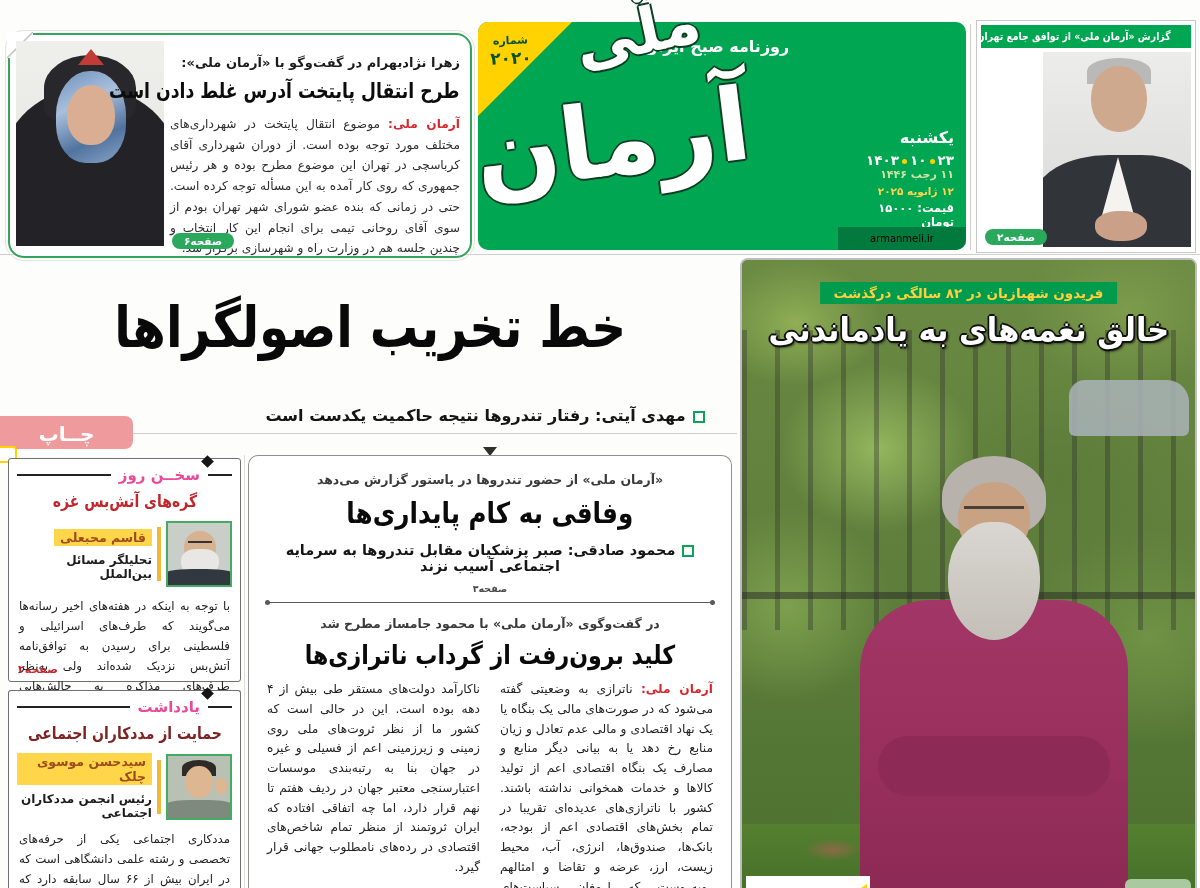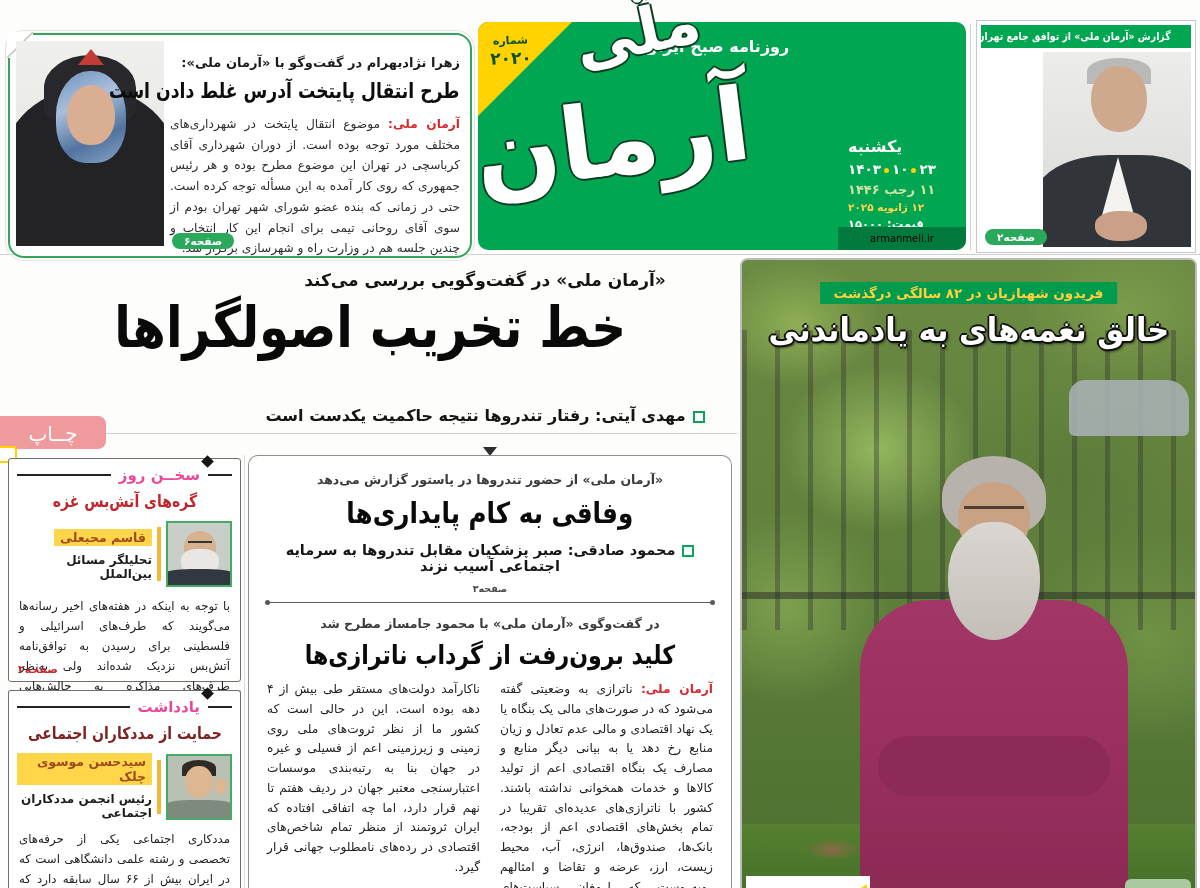--- a/index.html
+++ b/index.html
@@ -36,24 +36,24 @@
   #masthead{left:478px;top:22px;width:488px;height:228px;background:#00a651;border-radius:10px;}
   #mh-corner{left:0;top:0;width:94px;height:94px;background:#ffd200;clip-path:polygon(0 0,100% 0,0 100%);
              border-top-left-radius:10px;}
   #mh-issue{left:12px;top:12px;text-align:center;color:#09512b;transform:rotate(-2deg);}
   #mh-issue .lbl{font-size:11px;font-weight:bold;}
   #mh-issue .num{font-size:17px;font-weight:bold;margin-top:1px;}
   #mh-tagline{left:166px;top:15px;color:#fff;font-size:16px;font-weight:bold;direction:rtl;}
   .logo-stroke{color:#fff;font-weight:bold;text-shadow:-2px 0 0 #0d3d22,2px 0 0 #0d3d22,0 -2px 0 #0d3d22,0 2px 0 #0d3d22,-1px -1px 0 #0d3d22,1px 1px 0 #0d3d22;}
   #logo-melli{left:96px;top:-26px;font-size:62px;transform:rotate(-12deg);}
   #logo-arman{left:-4px;top:60px;font-size:100px;transform:rotate(-7deg);letter-spacing:2px;}
-  #mh-dates{right:12px;top:115px;width:106px;text-align:left;direction:rtl;color:#fff;}
+  #mh-dates{right:12px;top:106px;width:106px;text-align:right;direction:rtl;color:#fff;}
   .mh-weekday{font-size:16px;font-weight:bold;}
   .mh-shamsi{margin-top:5px;font-size:13.5px;font-weight:bold;}
-  .mh-hijri{margin-top:5px;font-size:13px;color:#cfe3a6;font-weight:bold;}
+  .mh-hijri{font-size:11px;color:#cfe3a6;font-weight:bold;}
   .mh-greg{margin-top:4px;font-size:10.5px;color:#ffd34d;font-weight:bold;}
   .mh-price{margin-top:4px;font-size:11.5px;font-weight:bold;}
   #mh-site{right:0;bottom:0;width:128px;height:23px;background:#027a3e;border-radius:0 0 10px 0;
            color:#000000;font-size:10px;line-height:23px;text-align:center;direction:ltr;}
   
   #pz-box{left:976px;top:20px;width:220px;height:233px;border:1px solid #c8c8c8;background:#fff;box-sizing:border-box;padding:4px;}
   #pz-strip{height:23px;background:#00a651;color:#fff;font-size:11px;font-weight:bold;line-height:23px;
             text-align:center;overflow:hidden;direction:rtl;}
   #pz-area{position:relative;height:199px;}
   #pz-photo{position:absolute;right:0;top:4px;width:148px;height:195px;overflow:hidden;
@@ -66,22 +66,22 @@
   #pz-headline{position:absolute;left:2px;top:32px;width:92px;direction:rtl;text-align:right;color:#0b0b0b;}
   #pz-headline div{font-size:20px;font-weight:bold;line-height:1.95;}
   #pz-badge{position:absolute;left:4px;bottom:2px;}
   
   #lead-kicker{left:245px;top:270px;width:480px;text-align:center;font-size:17px;font-weight:bold;color:#141414;direction:rtl;}
   #lead-headline{left:10px;top:294px;width:720px;text-align:center;font-size:57px;font-weight:bold;color:#090909;direction:rtl;}
   #lead-sub{left:245px;top:406px;width:480px;text-align:center;font-size:16px;font-weight:bold;color:#151515;direction:rtl;}
   #lead-rule{left:0;top:433px;width:737px;height:1px;}
   #ptr-tri{left:483px;top:447px;width:0;height:0;border-left:7px solid transparent;border-right:7px solid transparent;border-top:9px solid #2f2f2f;}
   
-  #side-banner{left:0;top:416px;width:106px;height:33px;background:#ef9b9d;border-radius:0 8px 8px 0;
-               color:#fff;font-weight:normal;font-size:20px;text-align:center;line-height:36px;overflow:hidden;direction:rtl;}
+  #side-banner{left:0;top:416px;width:133px;height:33px;background:#ef9b9d;border-radius:0 8px 8px 0;
+               color:#fff;font-weight:bold;font-size:20px;text-align:center;line-height:36px;overflow:hidden;direction:rtl;}
   #side-chip{left:0;top:446px;width:15px;height:13px;background:#fff;border:2px solid #ffd200;border-left:none;border-radius:0 4px 4px 0;}
   
   #center-box{left:248px;top:455px;width:484px;height:434px;border:1.5px solid #8f8f8f;border-bottom:none;
               border-radius:10px 10px 0 0;background:#fff;box-sizing:border-box;padding:0 18px;direction:rtl;}
   .c-kicker{text-align:center;font-size:12.5px;font-weight:bold;color:#3a3a3a;}
   .c-headline{text-align:center;font-size:29px;font-weight:bold;color:#0a0a0a;margin-top:9px;}
   .c-headline2{text-align:center;font-size:26px;font-weight:bold;color:#0a0a0a;margin-top:9px;}
   .c-sub{text-align:center;font-size:14.5px;font-weight:bold;color:#151515;margin-top:12px;}
   .c-page{text-align:center;font-size:9.5px;color:#4a4a4a;margin-top:9px;font-weight:bold;}
   .c-rule{position:relative;height:1px;background:#5a5a5a;margin-top:8px;}
@@ -212,21 +212,20 @@
         <div class="pz-hair"></div>
         <div class="pz-face"></div>
         <div class="pz-suit"></div>
         <div class="pz-shirt"></div>
         <div class="pz-hands"></div>
       </div>
       <span class="badge" id="pz-badge">صفحه۲</span>
     </div>
   </div>
 
-  <div class="abs" id="lead-kicker">«آرمان ملی» در گفت‌وگویی بررسی می‌کند</div>
   <div class="abs" id="lead-headline"><span class="condense">خط تخریب اصولگراها</span></div>
   <div class="abs" id="lead-sub"><span class="bullet-sq"></span><span>مهدی آیتی: رفتار تندروها نتیجه حاکمیت یکدست است</span></div>
   <div class="abs hairline" id="lead-rule"></div>
   <div class="abs" id="ptr-tri"></div>
 
   <div class="abs" id="side-banner"><span>چــاپ</span></div>
   <div class="abs" id="side-chip"></div>
 
   <div class="abs" id="center-box">
     <div style="padding-top:16px;">

